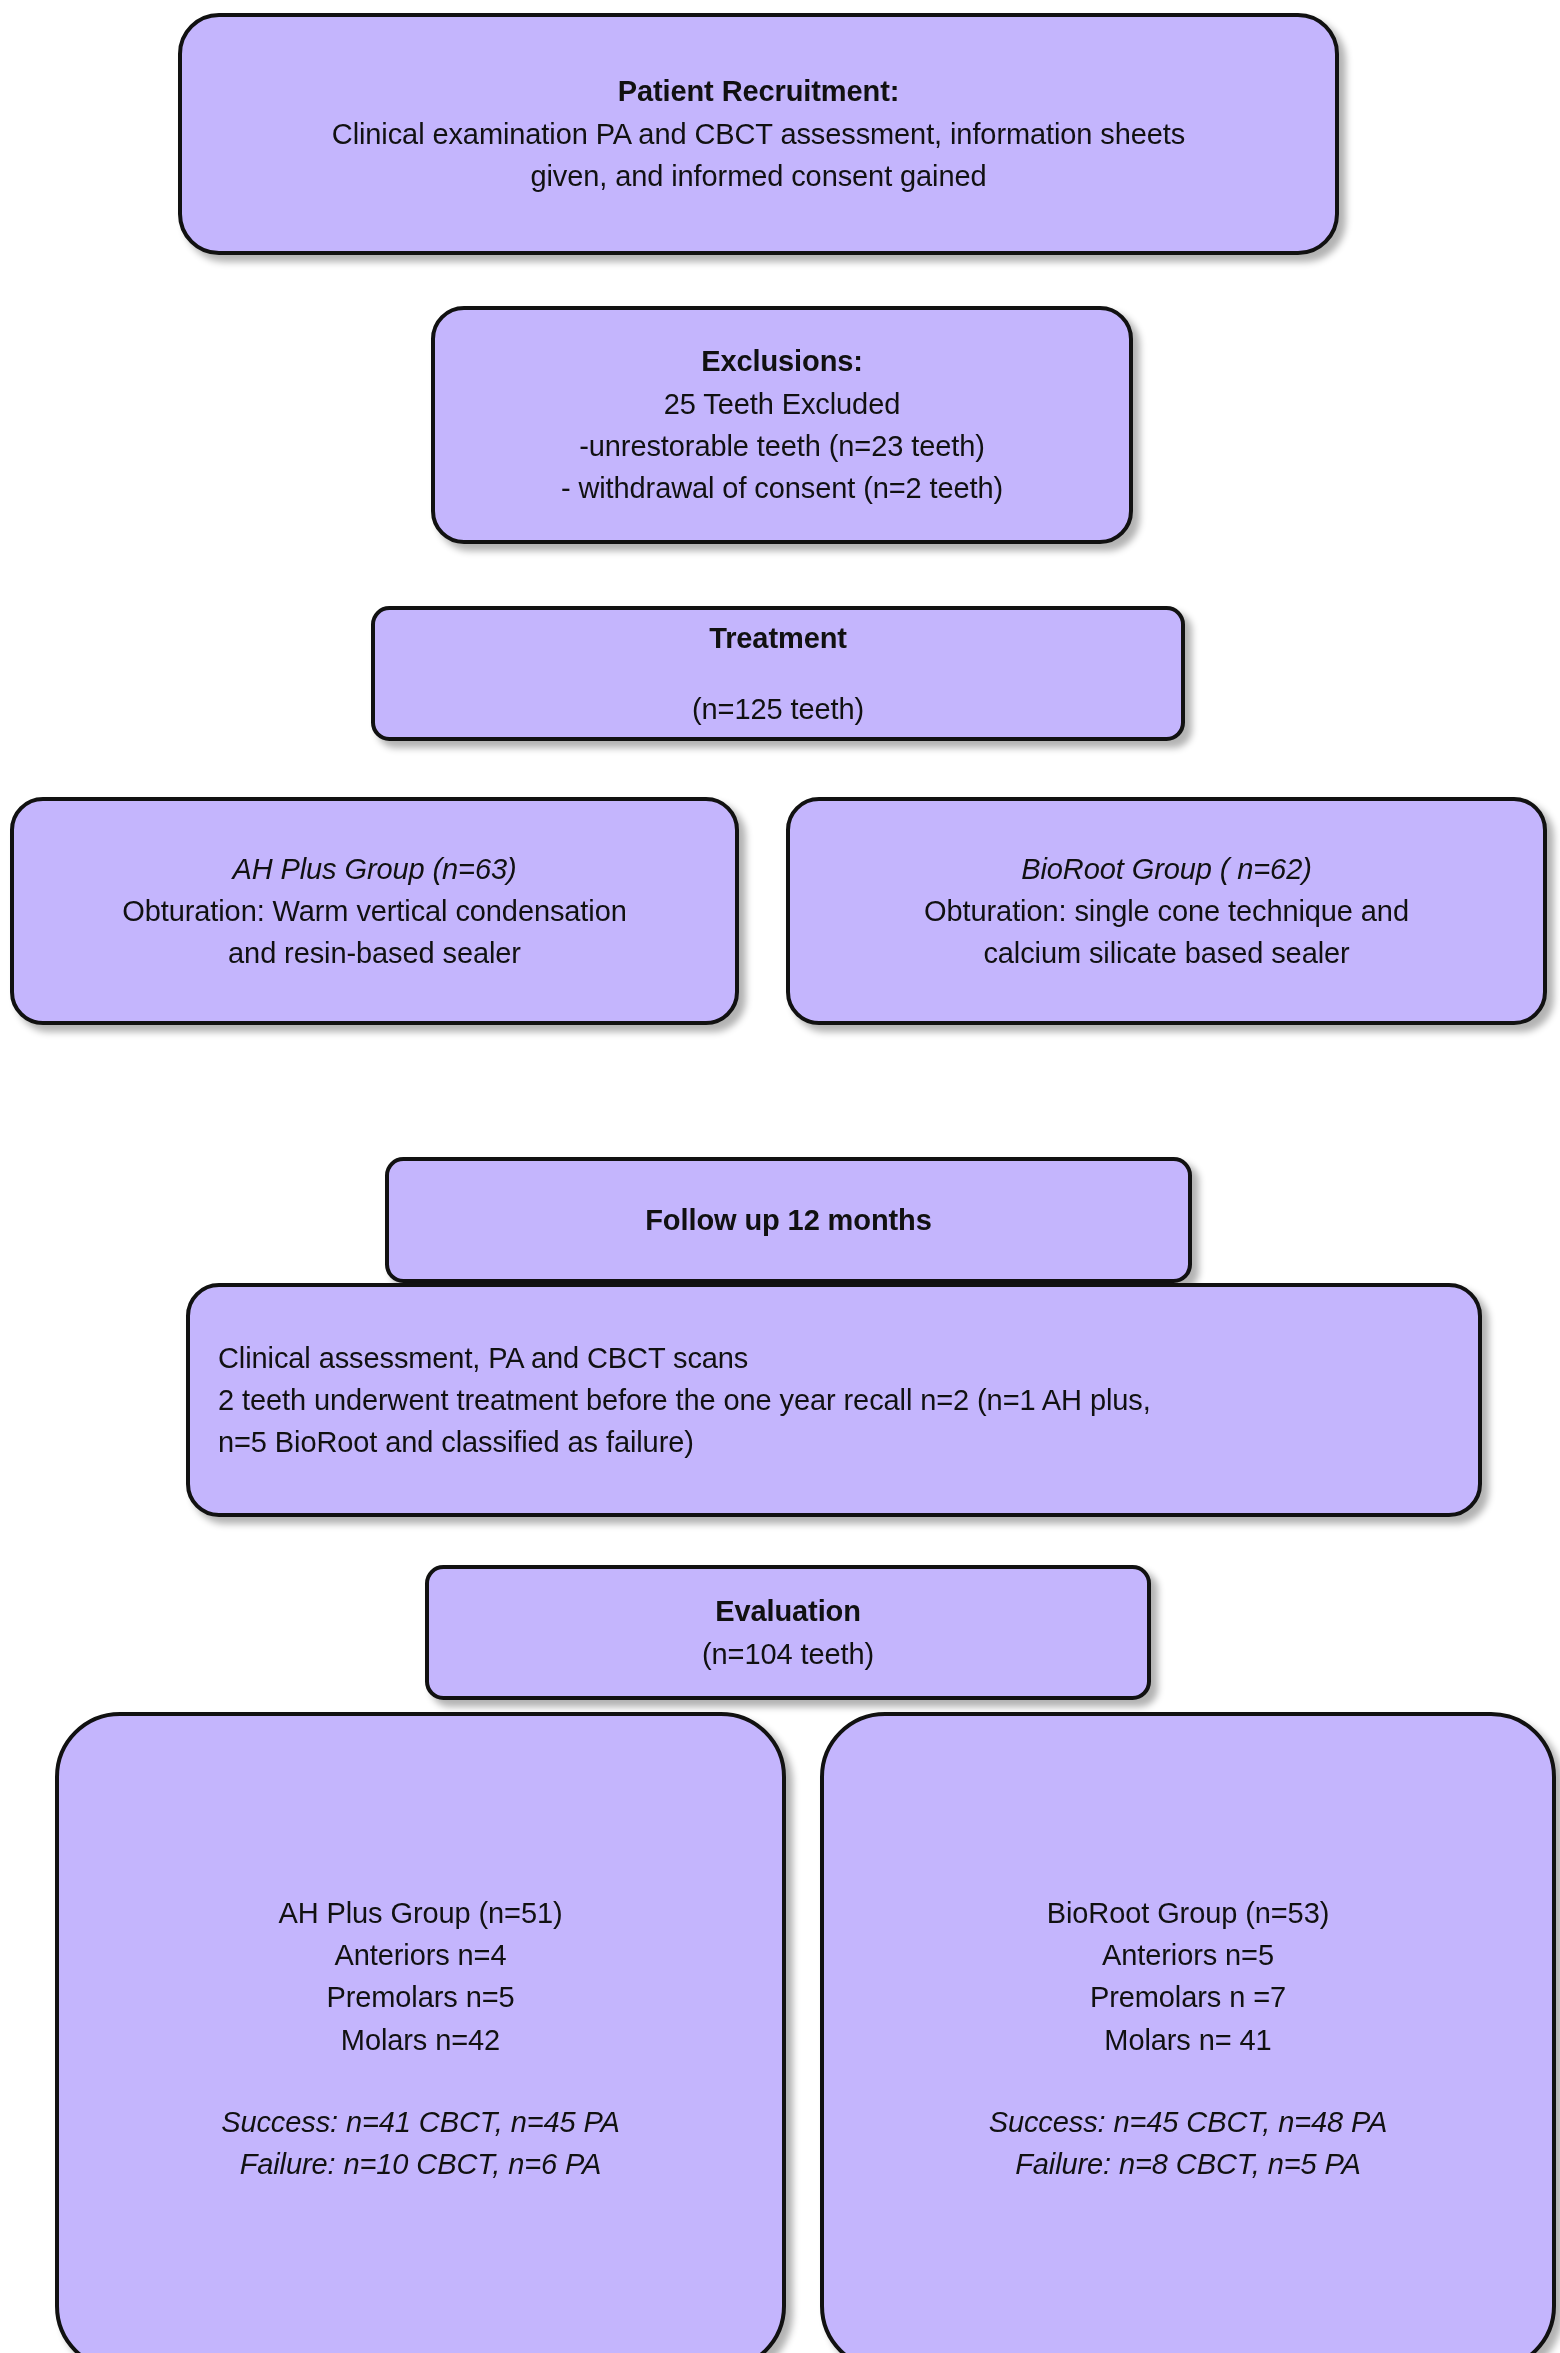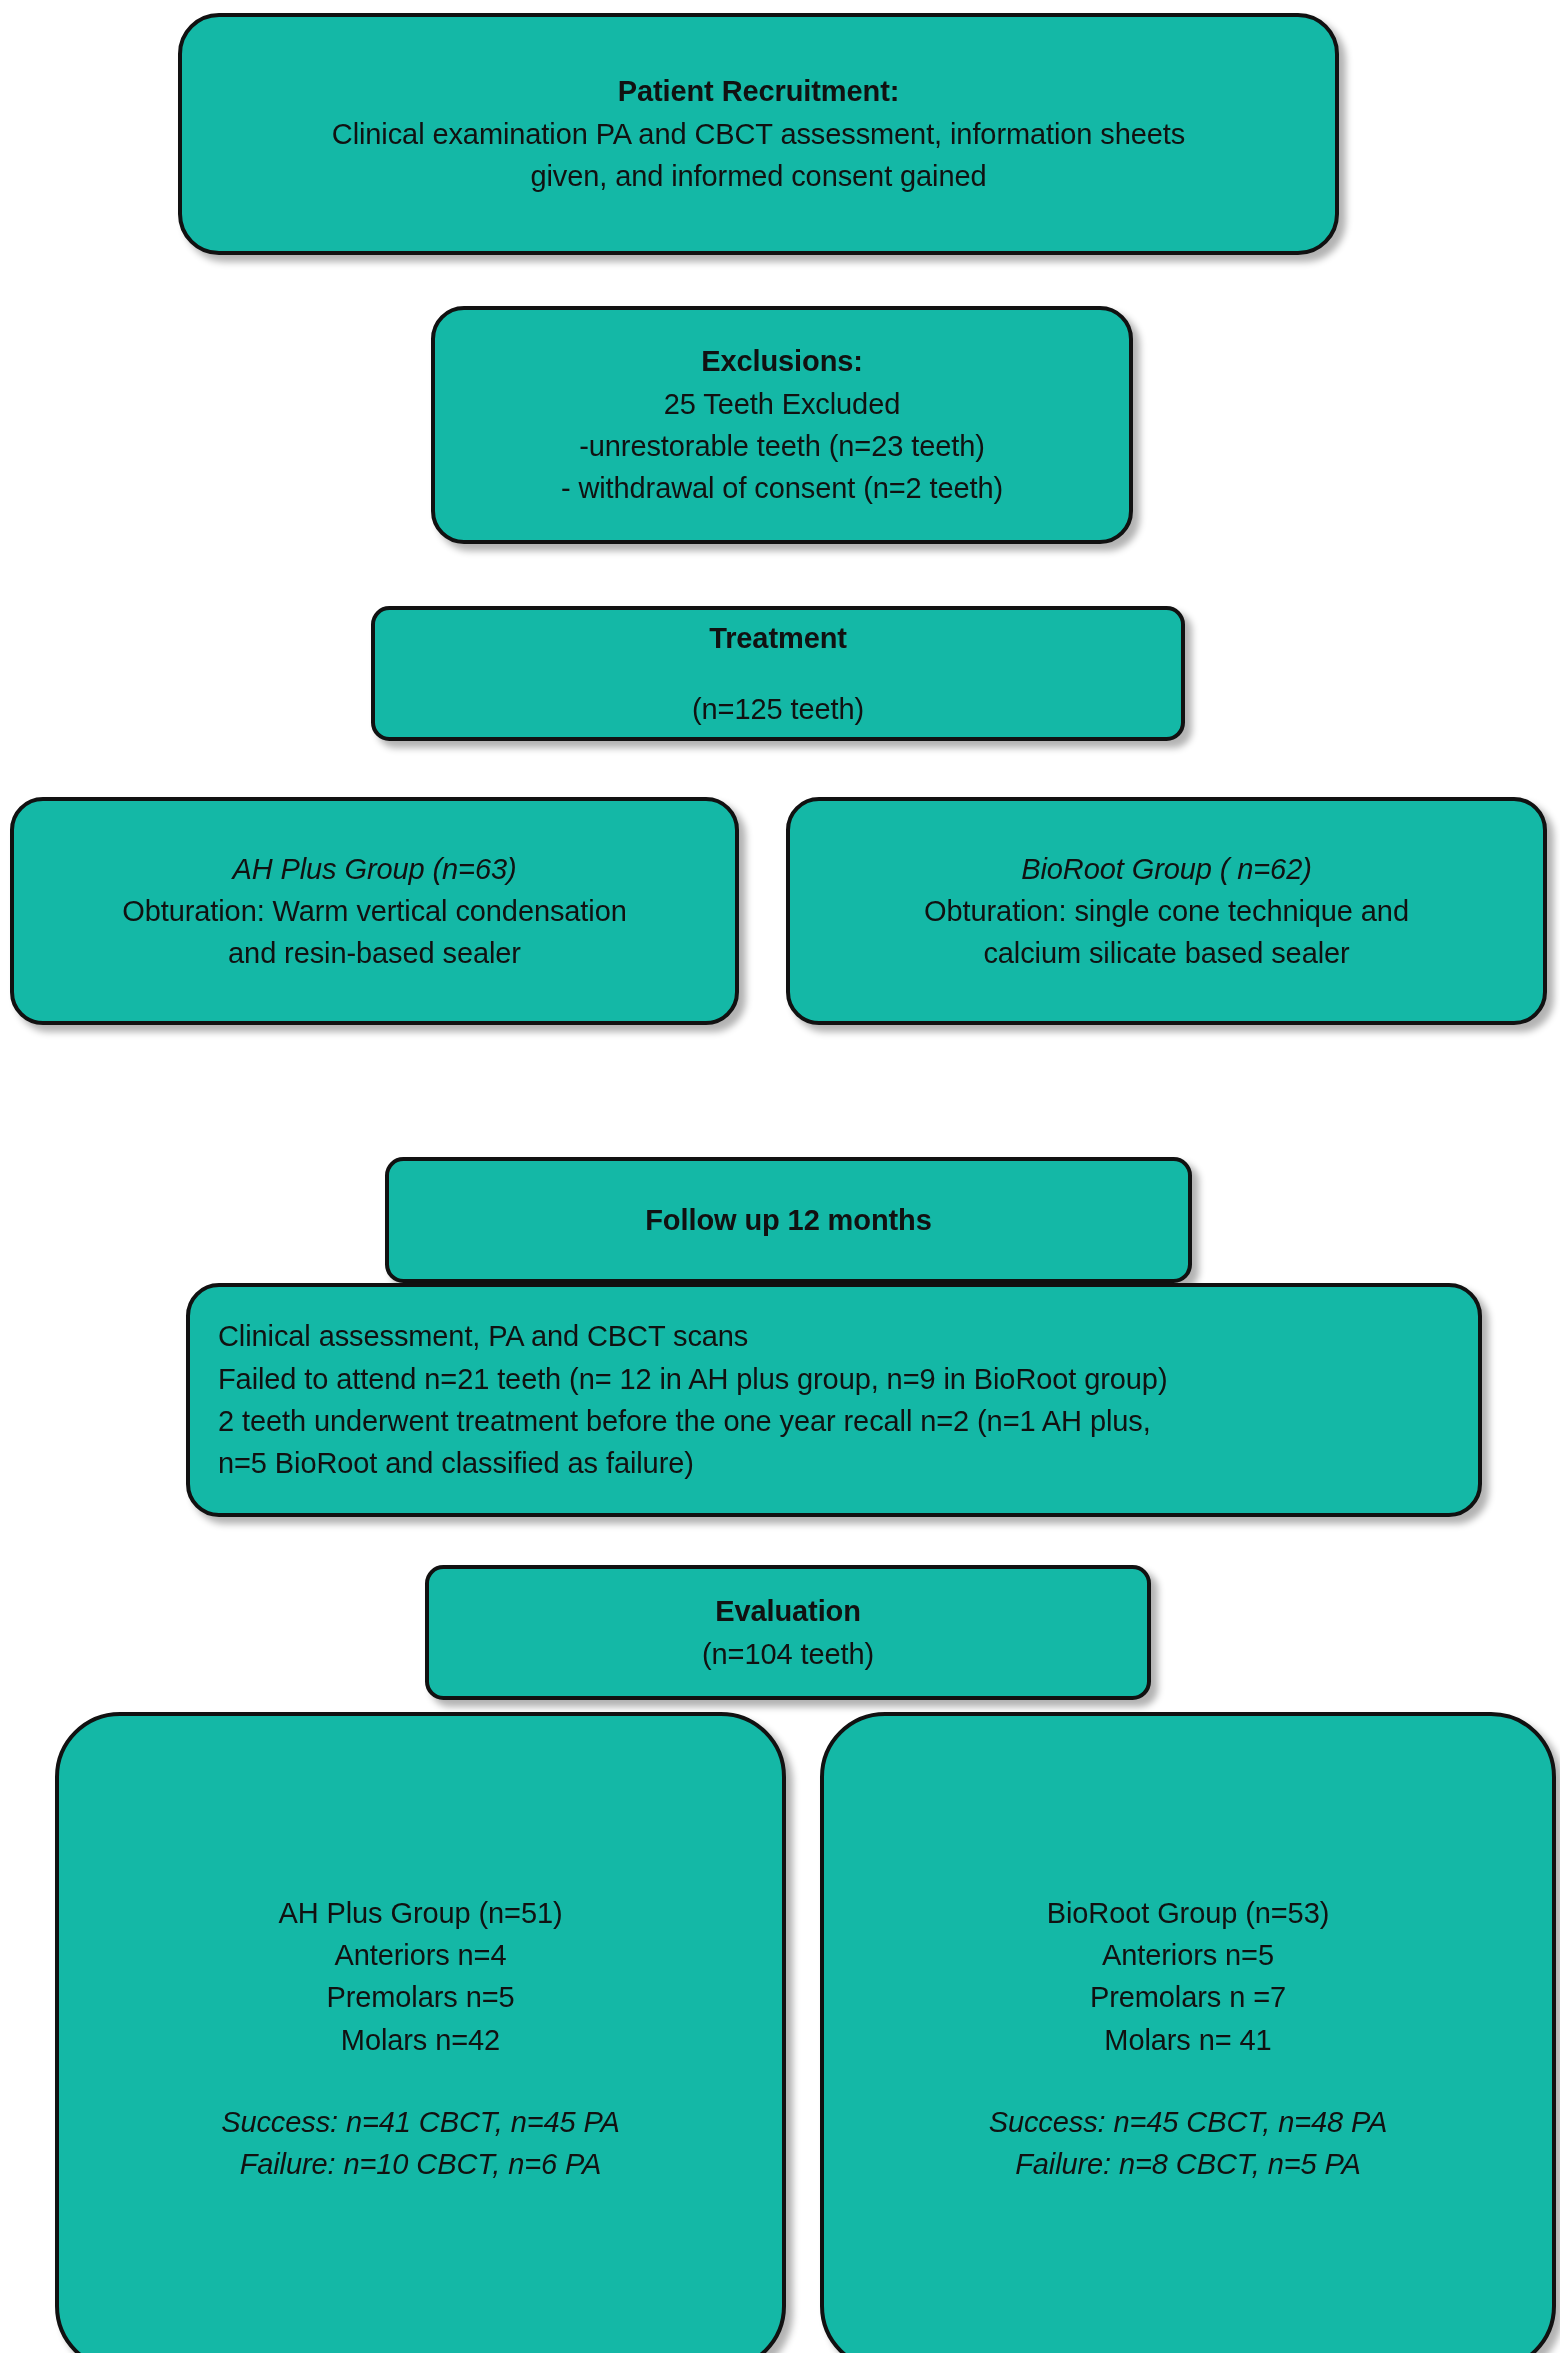--- a/index.html
+++ b/index.html
@@ -16,21 +16,21 @@
     color: #000000;
   }
   #flowchart {
     position: absolute;
     inset: 0;
   }
 
   .node {
     position: absolute;
     box-sizing: border-box;
-    background: #14b8a6;
+    background: #c4b5fd;
     border: 4.2px solid #111111;
     box-shadow: 6.4px 6.4px 7px rgba(0,0,0,0.30);
     display: flex;
     flex-direction: column;
     justify-content: center;
     align-items: center;
     padding: 7px 18.4px;
   }
   .node.left-align {
     align-items: flex-start;
@@ -134,21 +134,20 @@
     <div class="line">Obturation: single cone technique and</div>
     <div class="line">calcium silicate based sealer</div>
   </div>
 
   <div class="node" id="node-followup">
     <div class="line bold">Follow up 12 months</div>
   </div>
 
   <div class="node left-align" id="node-assessment">
     <div class="line">Clinical assessment, PA and CBCT scans</div>
-    <div class="line">Failed to attend n=21 teeth (n= 12 in AH plus group, n=9 in BioRoot group)</div>
     <div class="line">2 teeth underwent treatment before the one year recall n=2 (n=1 AH plus,</div>
     <div class="line">n=5 BioRoot and classified as failure)</div>
   </div>
 
   <div class="node" id="node-evaluation">
     <div class="line bold">Evaluation</div>
     <div class="line">(n=104 teeth)</div>
   </div>
 
   <div class="node" id="node-ahplus-result">

